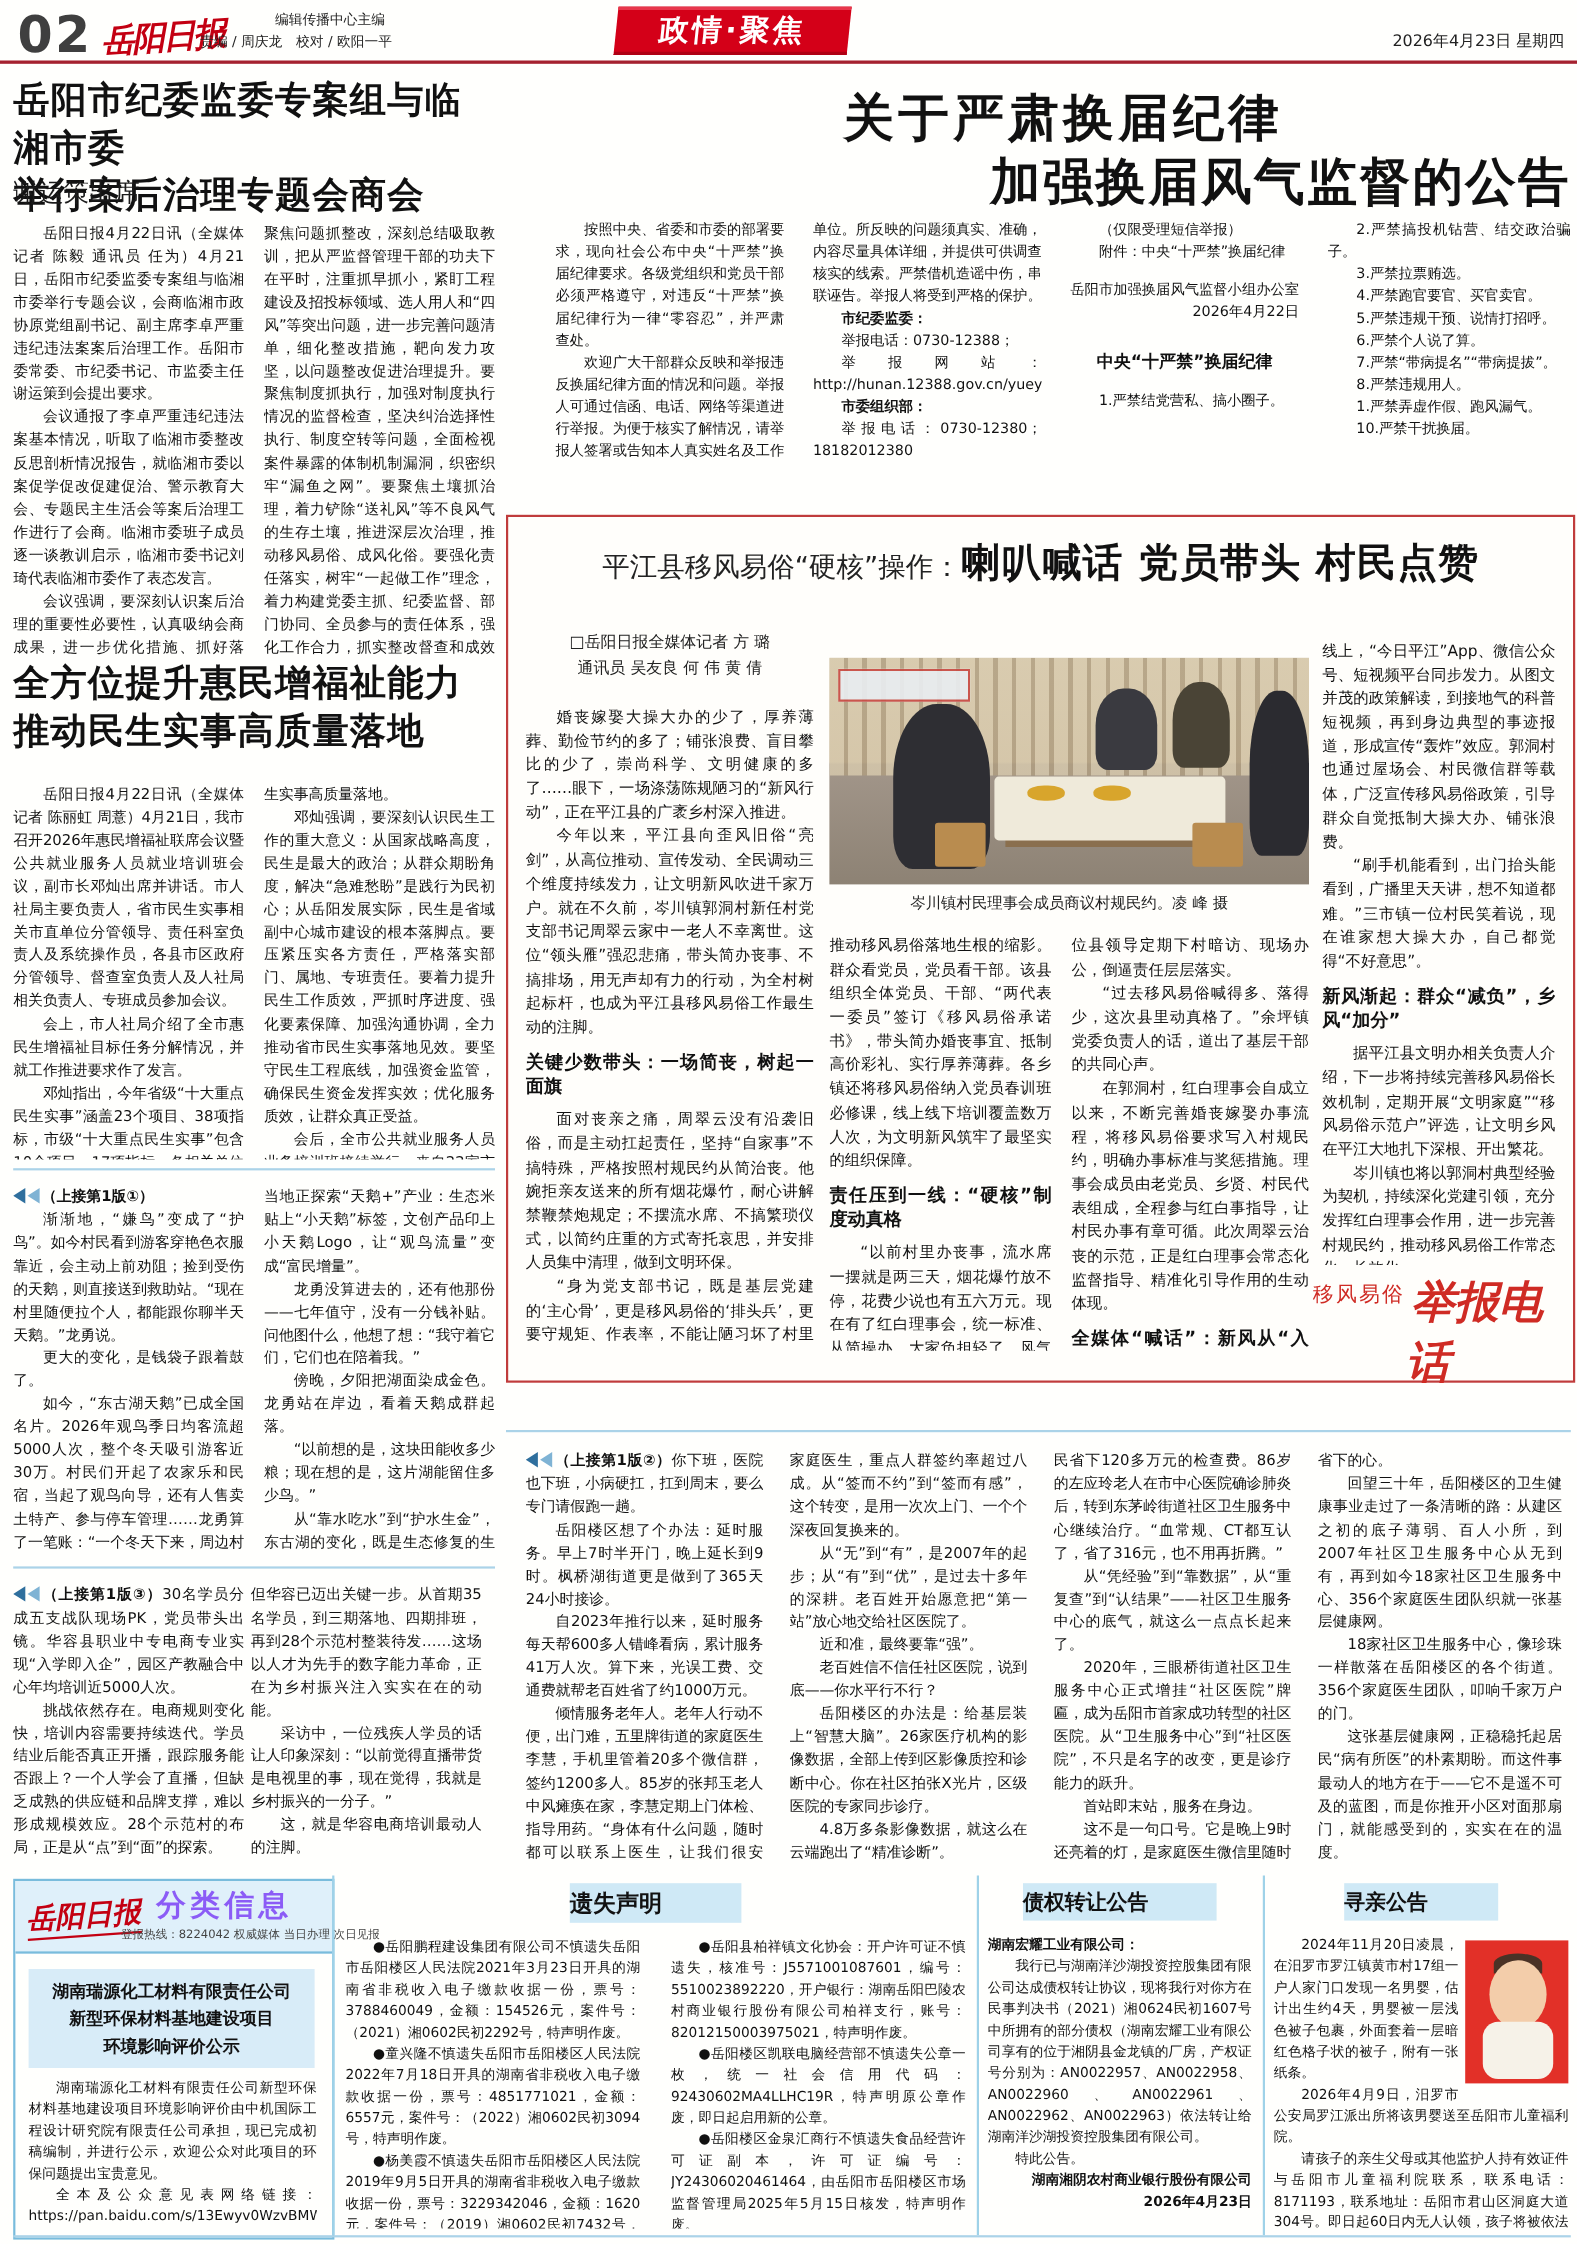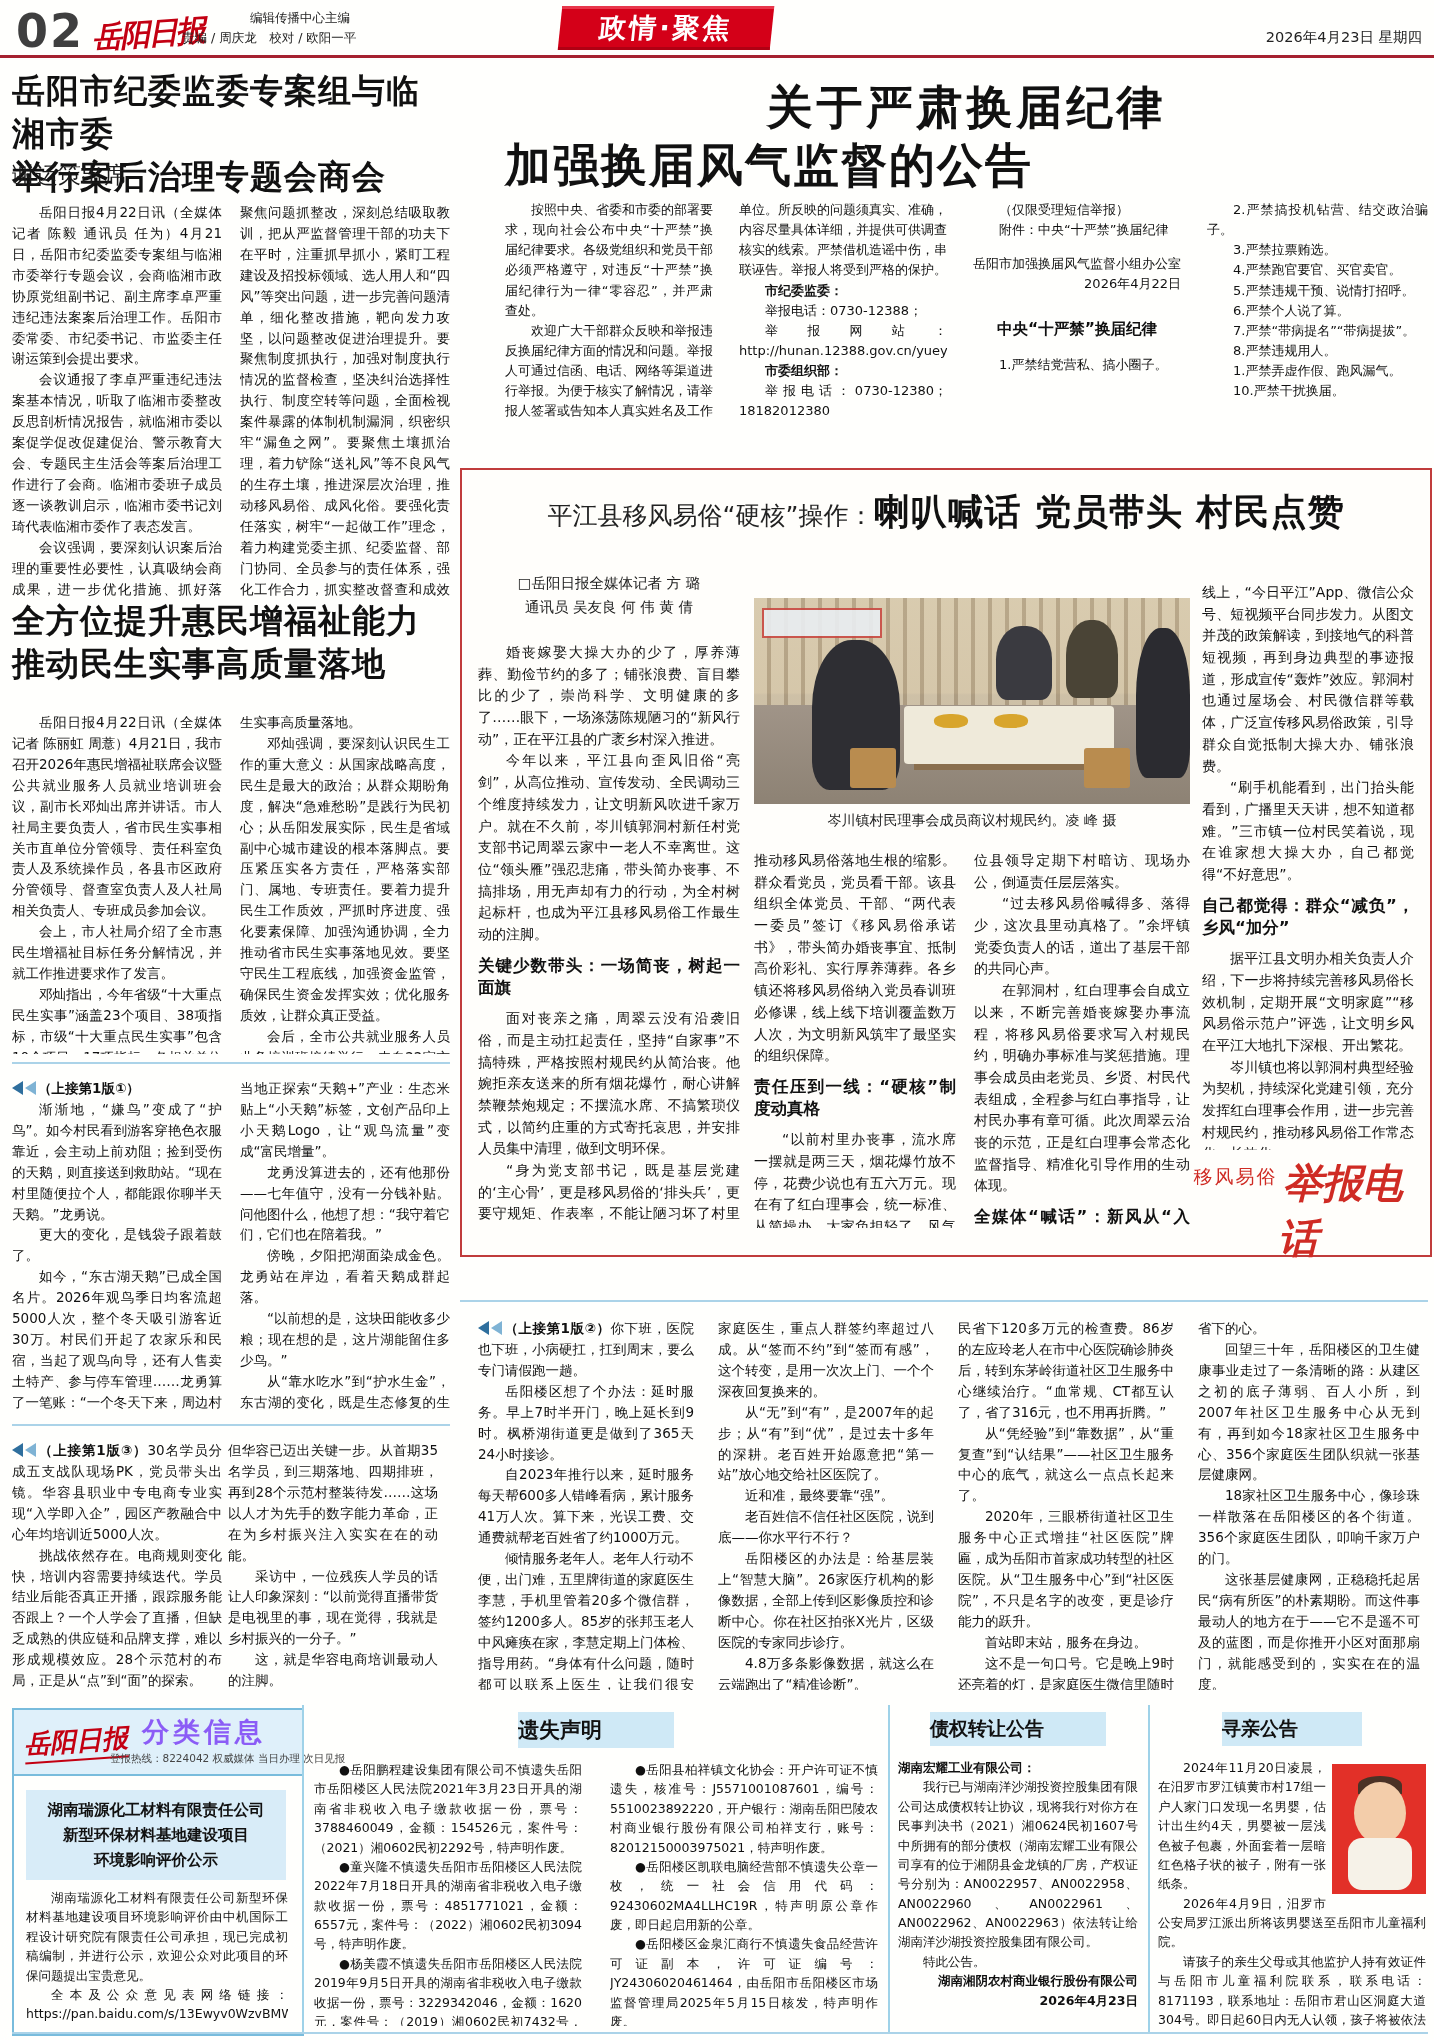--- a/index.html
+++ b/index.html
@@ -96,21 +96,21 @@
   <div class="col" style="left:12px;top:202px;width:210px;height:396px;font-size:13.5px">
     <p>岳阳日报4月22日讯（全媒体记者 陈毅 通讯员 任为）4月21日，岳阳市纪委监委专案组与临湘市委举行专题会议，会商临湘市政协原党组副书记、副主席李卓严重违纪违法案案后治理工作。岳阳市委常委、市纪委书记、市监委主任谢运策到会提出要求。</p>
     <p>会议通报了李卓严重违纪违法案基本情况，听取了临湘市委整改反思剖析情况报告，就临湘市委以案促学促改促建促治、警示教育大会、专题民主生活会等案后治理工作进行了会商。临湘市委班子成员逐一谈教训启示，临湘市委书记刘琦代表临湘市委作了表态发言。</p>
     <p>会议强调，要深刻认识案后治理的重要性必要性，认真吸纳会商成果，进一步优化措施、抓好落实，真正把“血的教训”转化为“治的成效”。要</p>
   </div>
   <div class="col" style="left:240px;top:202px;width:210px;height:396px;font-size:13.5px">
     <p class="nc">聚焦问题抓整改，深刻总结吸取教训，把从严监督管理干部的功夫下在平时，注重抓早抓小，紧盯工程建设及招投标领域、选人用人和“四风”等突出问题，进一步完善问题清单，细化整改措施，靶向发力攻坚，以问题整改促进治理提升。要聚焦制度抓执行，加强对制度执行情况的监督检查，坚决纠治选择性执行、制度空转等问题，全面检视案件暴露的体制机制漏洞，织密织牢“漏鱼之网”。要聚焦土壤抓治理，着力铲除“送礼风”等不良风气的生存土壤，推进深层次治理，推动移风易俗、成风化俗。要强化责任落实，树牢“一起做工作”理念，着力构建党委主抓、纪委监督、部门协同、全员参与的责任体系，强化工作合力，抓实整改督查和成效评估，健全工作闭环，推动案后治理工作走深走实。</p>
   </div>
 
   <div class="abs ht" style="left:505px;top:78px;width:923px;text-align:center;font-size:46px;font-family:'DejaVu Serif',serif;letter-spacing:4px">关于严肃换届纪律</div>
-  <div class="abs ht" style="left:505px;top:136px;width:923px;text-align:left;font-size:46px;font-family:'DejaVu Serif',serif;letter-spacing:2px">加强换届风气监督的公告</div>
+  <div class="abs ht" style="left:505px;top:136px;width:923px;text-align:right;font-size:46px;font-family:'DejaVu Serif',serif;letter-spacing:2px">加强换届风气监督的公告</div>
   <div class="col" style="left:505px;top:200px;width:208px;height:260px;font-size:13px">
     <p>按照中央、省委和市委的部署要求，现向社会公布中央“十严禁”换届纪律要求。各级党组织和党员干部必须严格遵守，对违反“十严禁”换届纪律行为一律“零容忍”，并严肃查处。</p>
     <p>欢迎广大干部群众反映和举报违反换届纪律方面的情况和问题。举报人可通过信函、电话、网络等渠道进行举报。为便于核实了解情况，请举报人签署或告知本人真实姓名及工作</p>
   </div>
   <div class="col" style="left:739px;top:200px;width:208px;height:260px;font-size:13px">
     <p class="nc">单位。所反映的问题须真实、准确，内容尽量具体详细，并提供可供调查核实的线索。严禁借机造谣中伤，串联诬告。举报人将受到严格的保护。</p>
     <p class="bld">市纪委监委：</p>
     <p>举报电话：0730-12388；</p>
     <p>举报网站：http://hunan.12388.gov.cn/yueyangshi</p>
     <p class="bld">市委组织部：</p>
@@ -222,21 +222,21 @@
     <div class="col" style="left:512px;top:380px;width:216px;height:378px;font-size:14px">
       <p class="nc">位县领导定期下村暗访、现场办公，倒逼责任层层落实。</p>
       <p>“过去移风易俗喊得多、落得少，这次县里动真格了。”余坪镇党委负责人的话，道出了基层干部的共同心声。</p>
       <p>在郭洞村，红白理事会自成立以来，不断完善婚丧嫁娶办事流程，将移风易俗要求写入村规民约，明确办事标准与奖惩措施。理事会成员由老党员、乡贤、村民代表组成，全程参与红白事指导，让村民办事有章可循。此次周翠云治丧的示范，正是红白理事会常态化监督指导、精准化引导作用的生动体现。</p>
       <p class="sub">全媒体“喊话”：新风从“入耳”到“入心”</p>
 
     </div>
     <div class="col" style="left:740px;top:112px;width:212px;height:568px;font-size:14px">
       <p class="nc">线上，“今日平江”App、微信公众号、短视频平台同步发力。从图文并茂的政策解读，到接地气的科普短视频，再到身边典型的事迹报道，形成宣传“轰炸”效应。郭洞村也通过屋场会、村民微信群等载体，广泛宣传移风易俗政策，引导群众自觉抵制大操大办、铺张浪费。</p>
       <p>“刷手机能看到，出门抬头能看到，广播里天天讲，想不知道都难。”三市镇一位村民笑着说，现在谁家想大操大办，自己都觉得“不好意思”。</p>
-      <p class="sub">自己都觉得：群众“减负”，乡风“加分”</p>
+      <p class="sub">新风渐起：群众“减负”，乡风“加分”</p>
       <p>据平江县文明办相关负责人介绍，下一步将持续完善移风易俗长效机制，定期开展“文明家庭”“移风易俗示范户”评选，让文明乡风在平江大地扎下深根、开出繁花。</p>
       <p>岑川镇也将以郭洞村典型经验为契机，持续深化党建引领，充分发挥红白理事会作用，进一步完善村规民约，推动移风易俗工作常态化、长效化。</p>
 
     </div>
     <div class="abs" id="stamp">
       <span class="s1">移风易俗</span>
       <span class="s2">举报电话</span>
     </div>
   </div>
 

